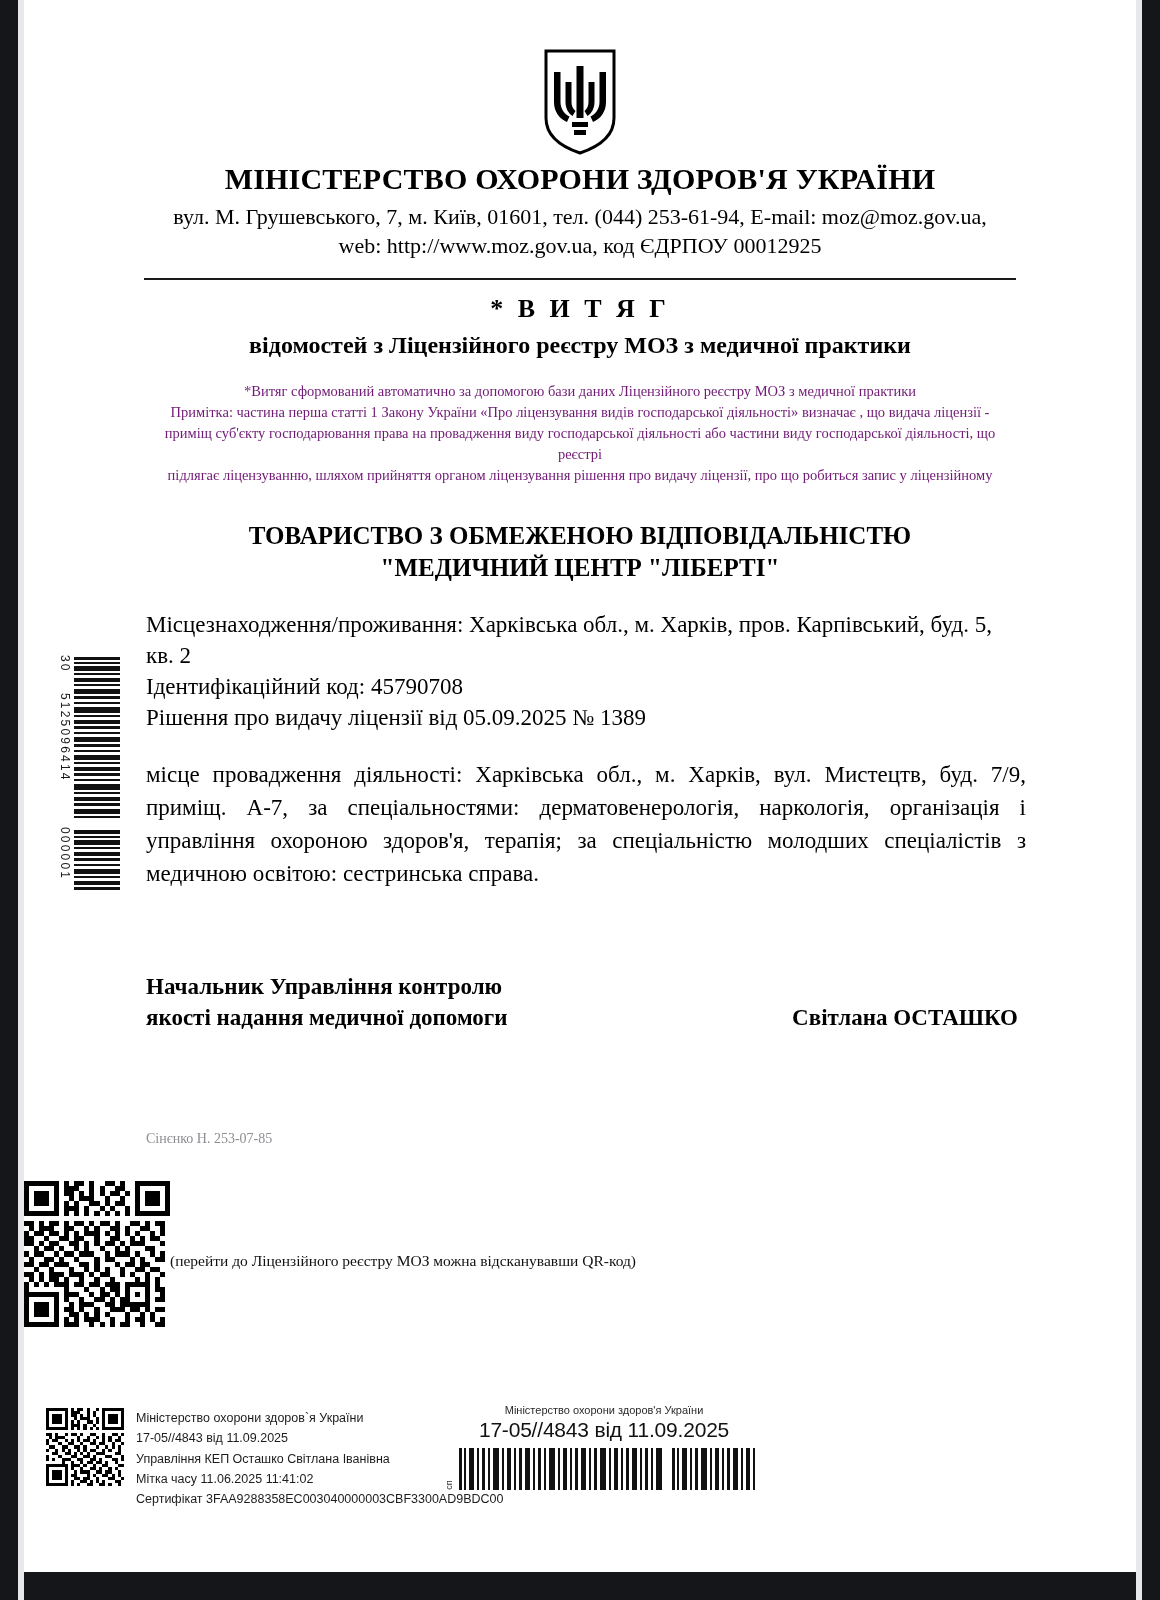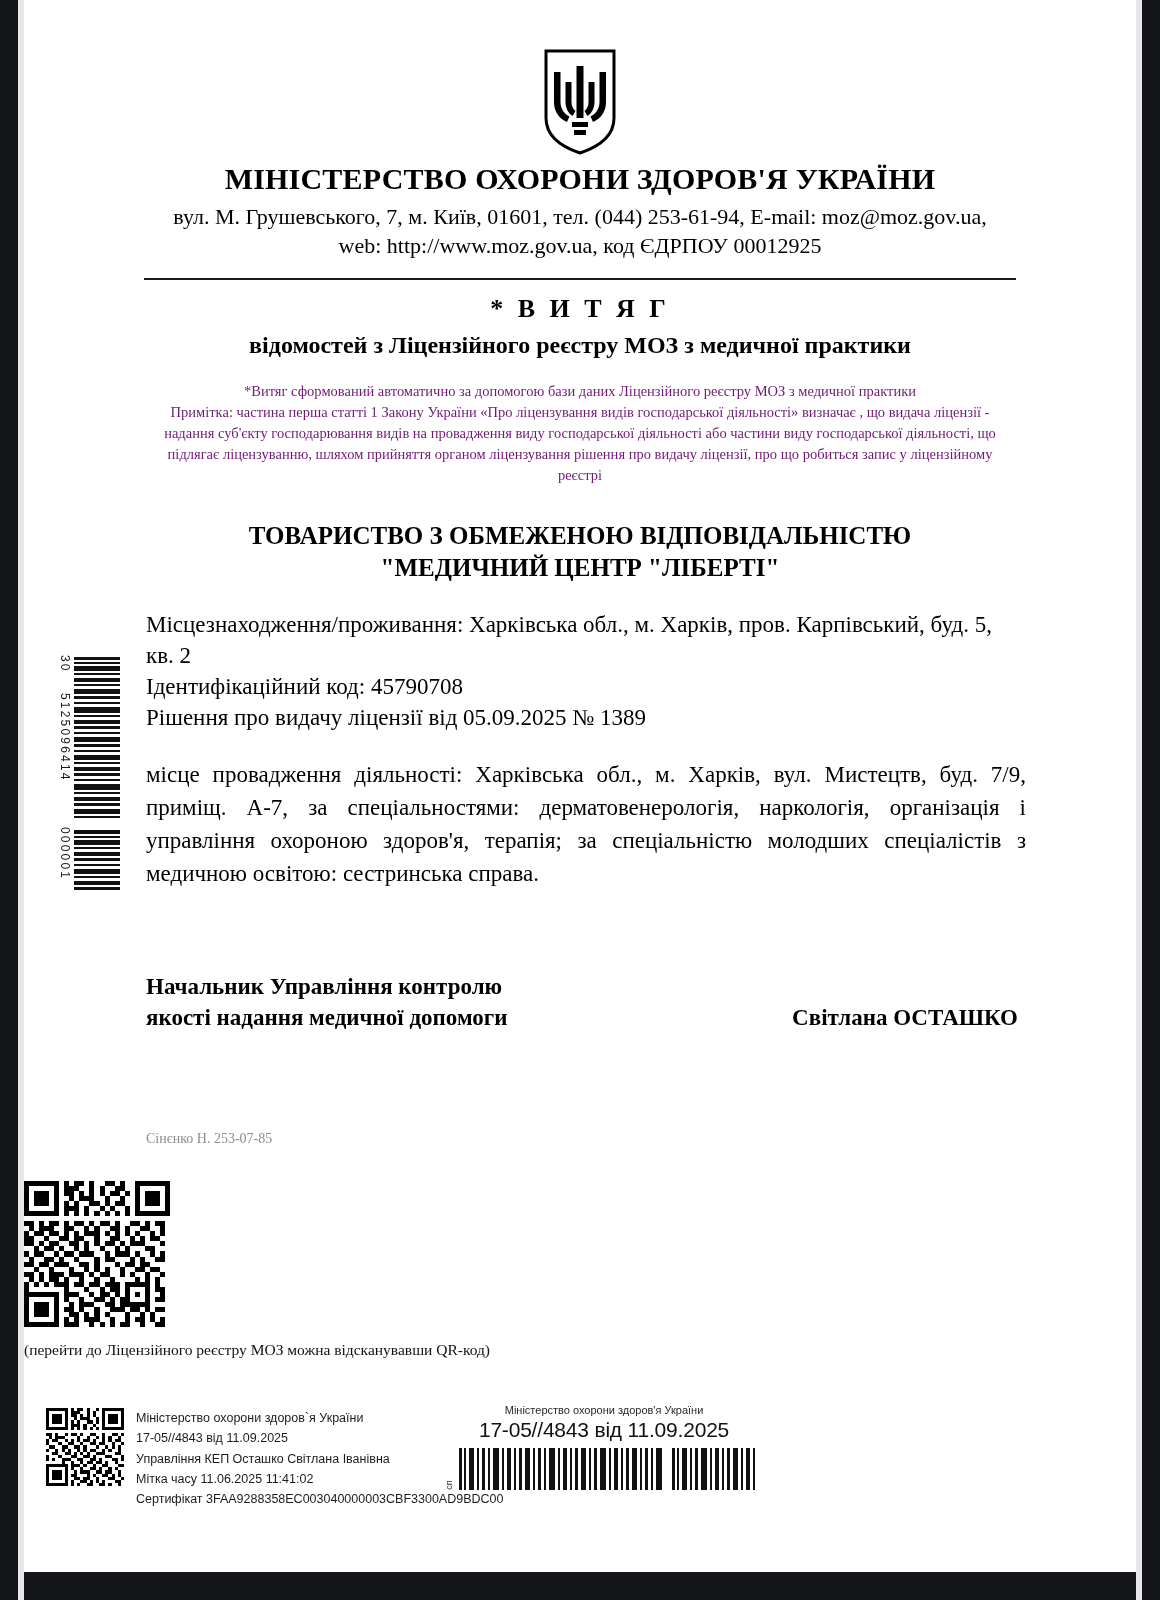--- a/index.html
+++ b/index.html
@@ -149,21 +149,22 @@
     margin-top: 98px;
     padding-left: 122px;
     font-size: 14px;
     color: #8d8d92;
   }
 
   
   .qr-area {
     margin-top: 34px;
     display: flex;
-    flex-direction: column;
+    flex-direction: row;
+    align-items: center;
   }
   .qr-caption {
     margin-top: 14px;
     font-size: 15.5px;
     color: #111;
   }
 
   
   .vbar {
     position: absolute;
@@ -280,23 +281,23 @@
   </div>
 
   <div class="rule"></div>
 
   <div class="doc-kind">* В И Т Я Г</div>
   <div class="doc-sub">відомостей з Ліцензійного реєстру МОЗ з медичної практики</div>
 
   <div class="notes">
     <span class="note-line">*Витяг сформований автоматично за допомогою бази даних Ліцензійного реєстру МОЗ з медичної практики</span>
     <span class="note-line">Примітка: частина перша статті 1 Закону України «Про ліцензування видів господарської діяльності» визначає , що видача ліцензії -</span>
-    <span class="note-line">надання суб'єкту господарювання видів на провадження виду господарської діяльності або частини виду господарської діяльності, що</span>
+    <span class="note-line">приміщ суб'єкту господарювання права на провадження виду господарської діяльності або частини виду господарської діяльності, що</span>
+    <span class="note-line">реєстрі</span>
     <span class="note-line">підлягає ліцензуванню, шляхом прийняття органом ліцензування рішення про видачу ліцензії, про що робиться запис у ліцензійному</span>
-    <span class="note-line">реєстрі</span>
   </div>
 
   <div class="entity">
     <span>ТОВАРИСТВО З ОБМЕЖЕНОЮ ВІДПОВІДАЛЬНІСТЮ</span><br>
     <span>"МЕДИЧНИЙ ЦЕНТР "ЛІБЕРТІ"</span>
   </div>
 
   <div class="details">
     <span class="row">Місцезнаходження/проживання: Харківська обл., м. Харків, пров. Карпівський, буд. 5, кв. 2</span>
     <span class="row">Ідентифікаційний код: 45790708</span>

